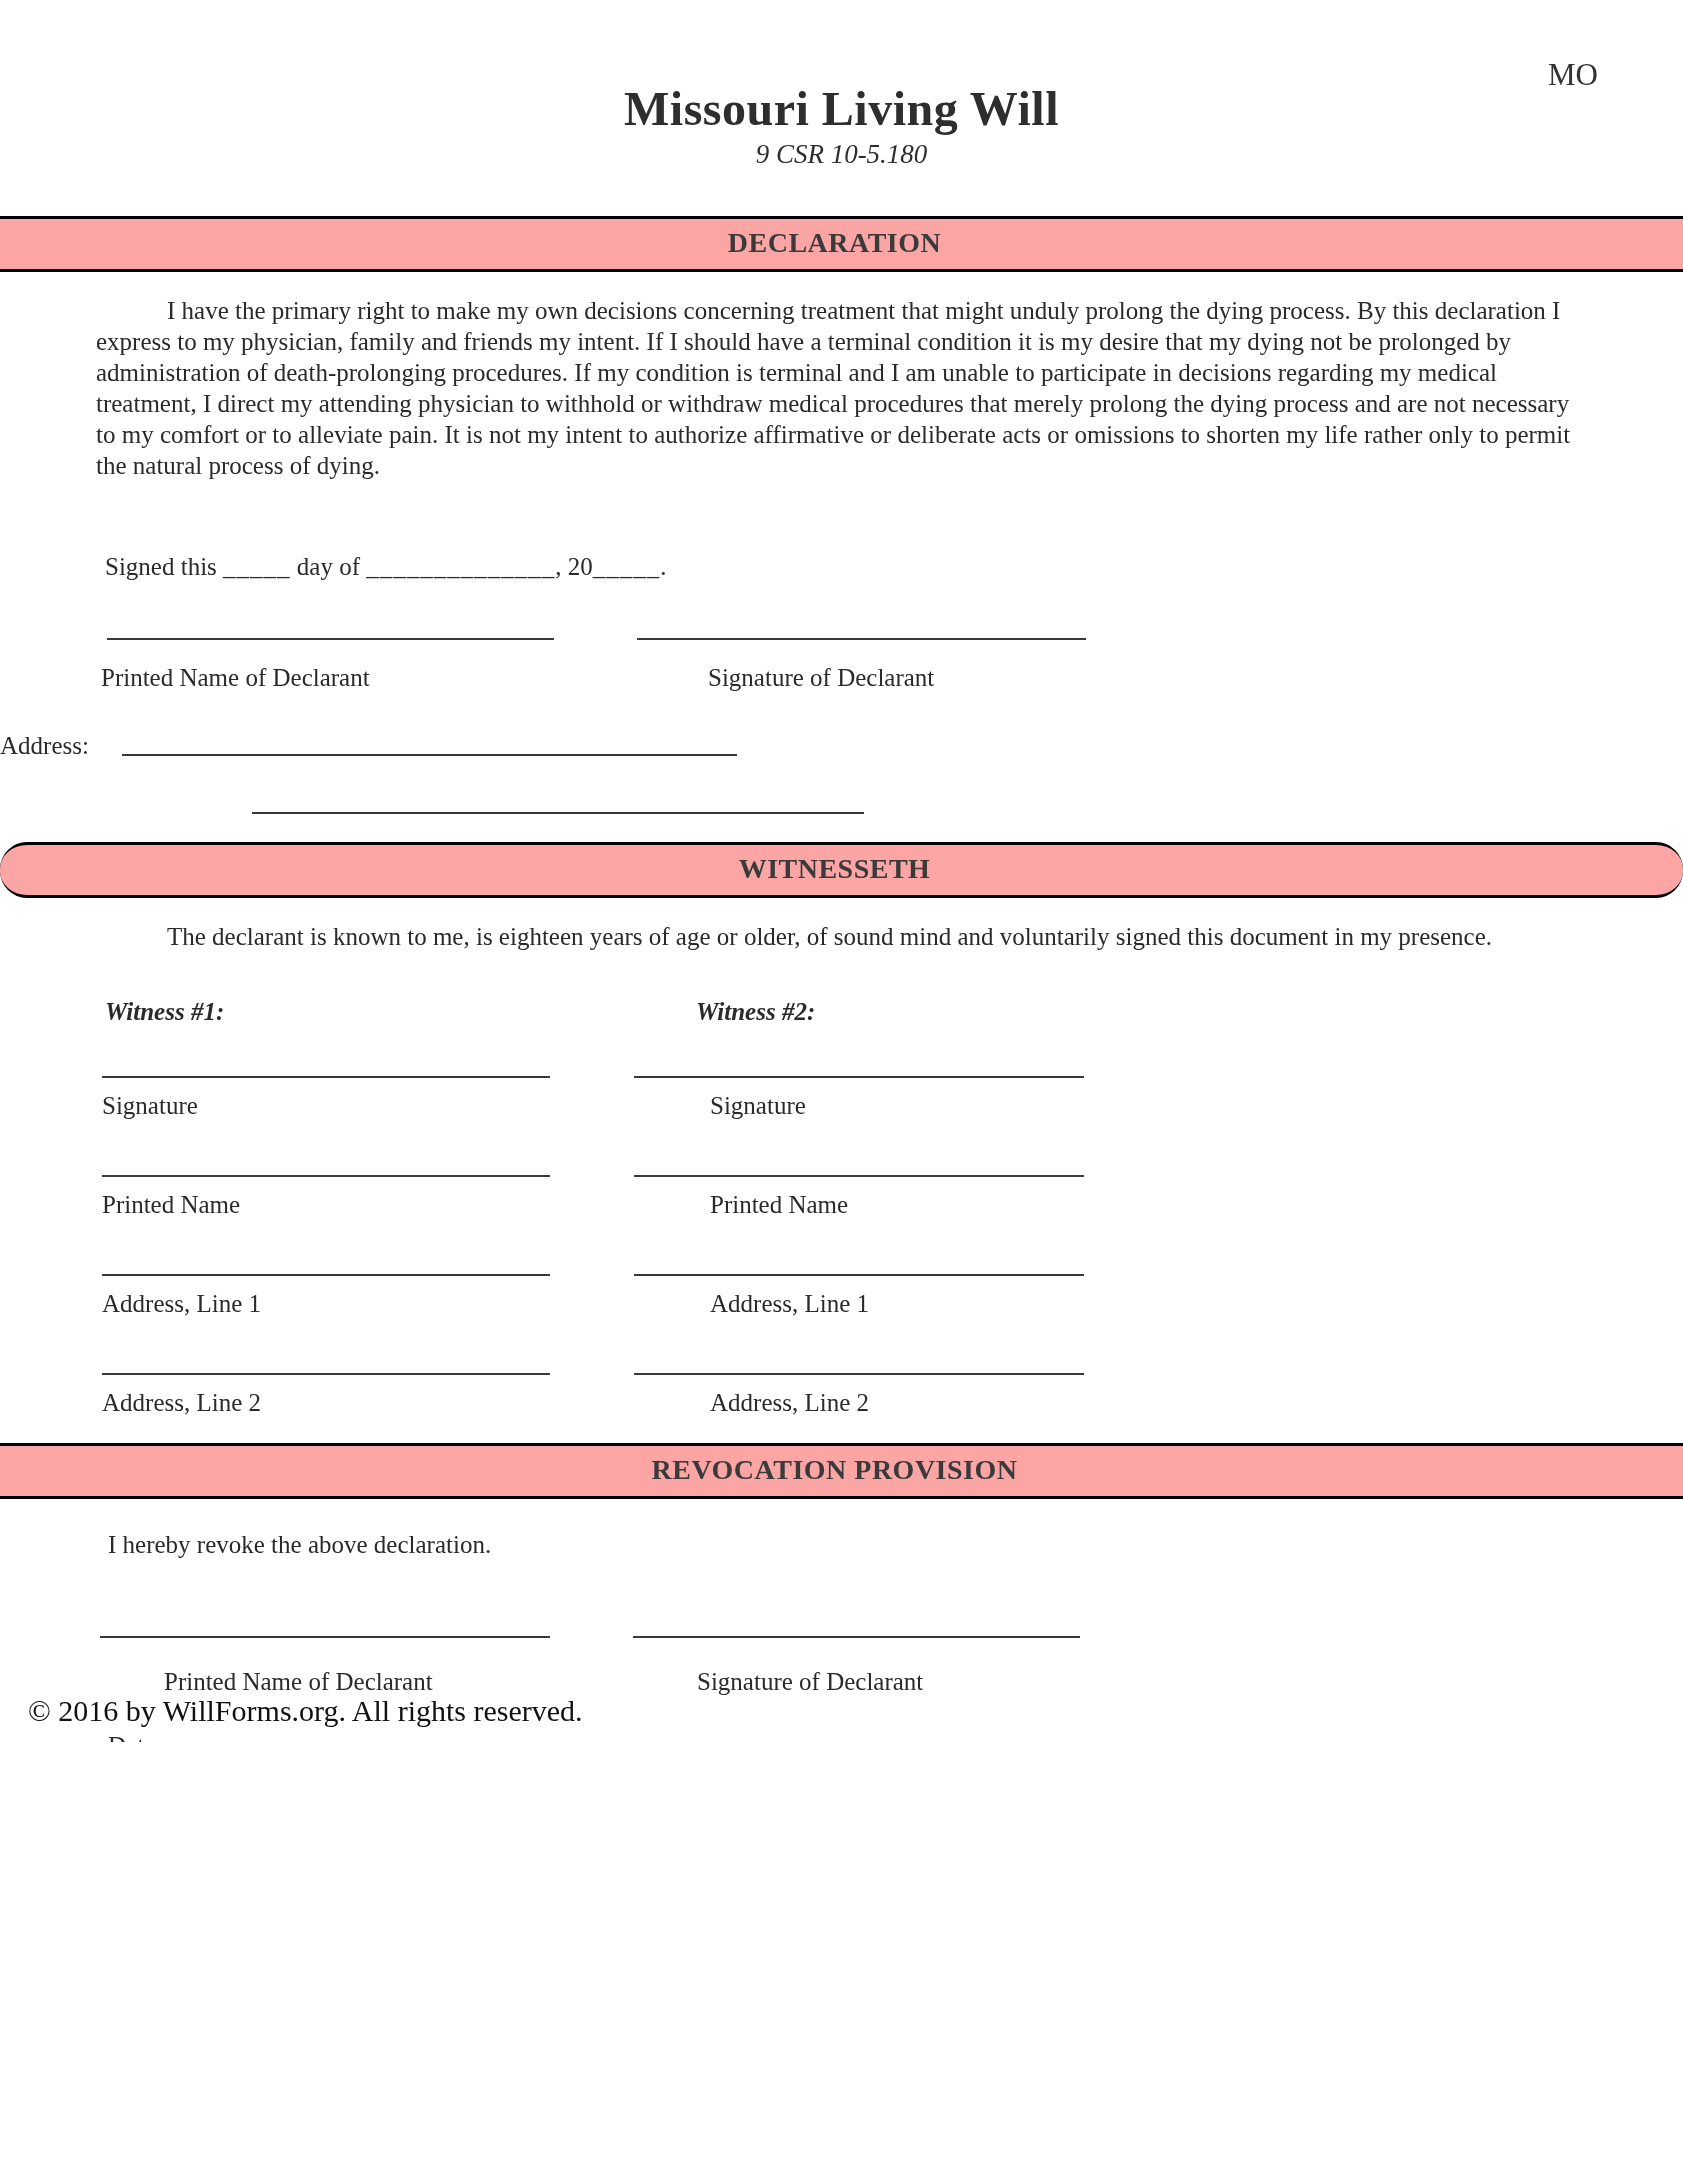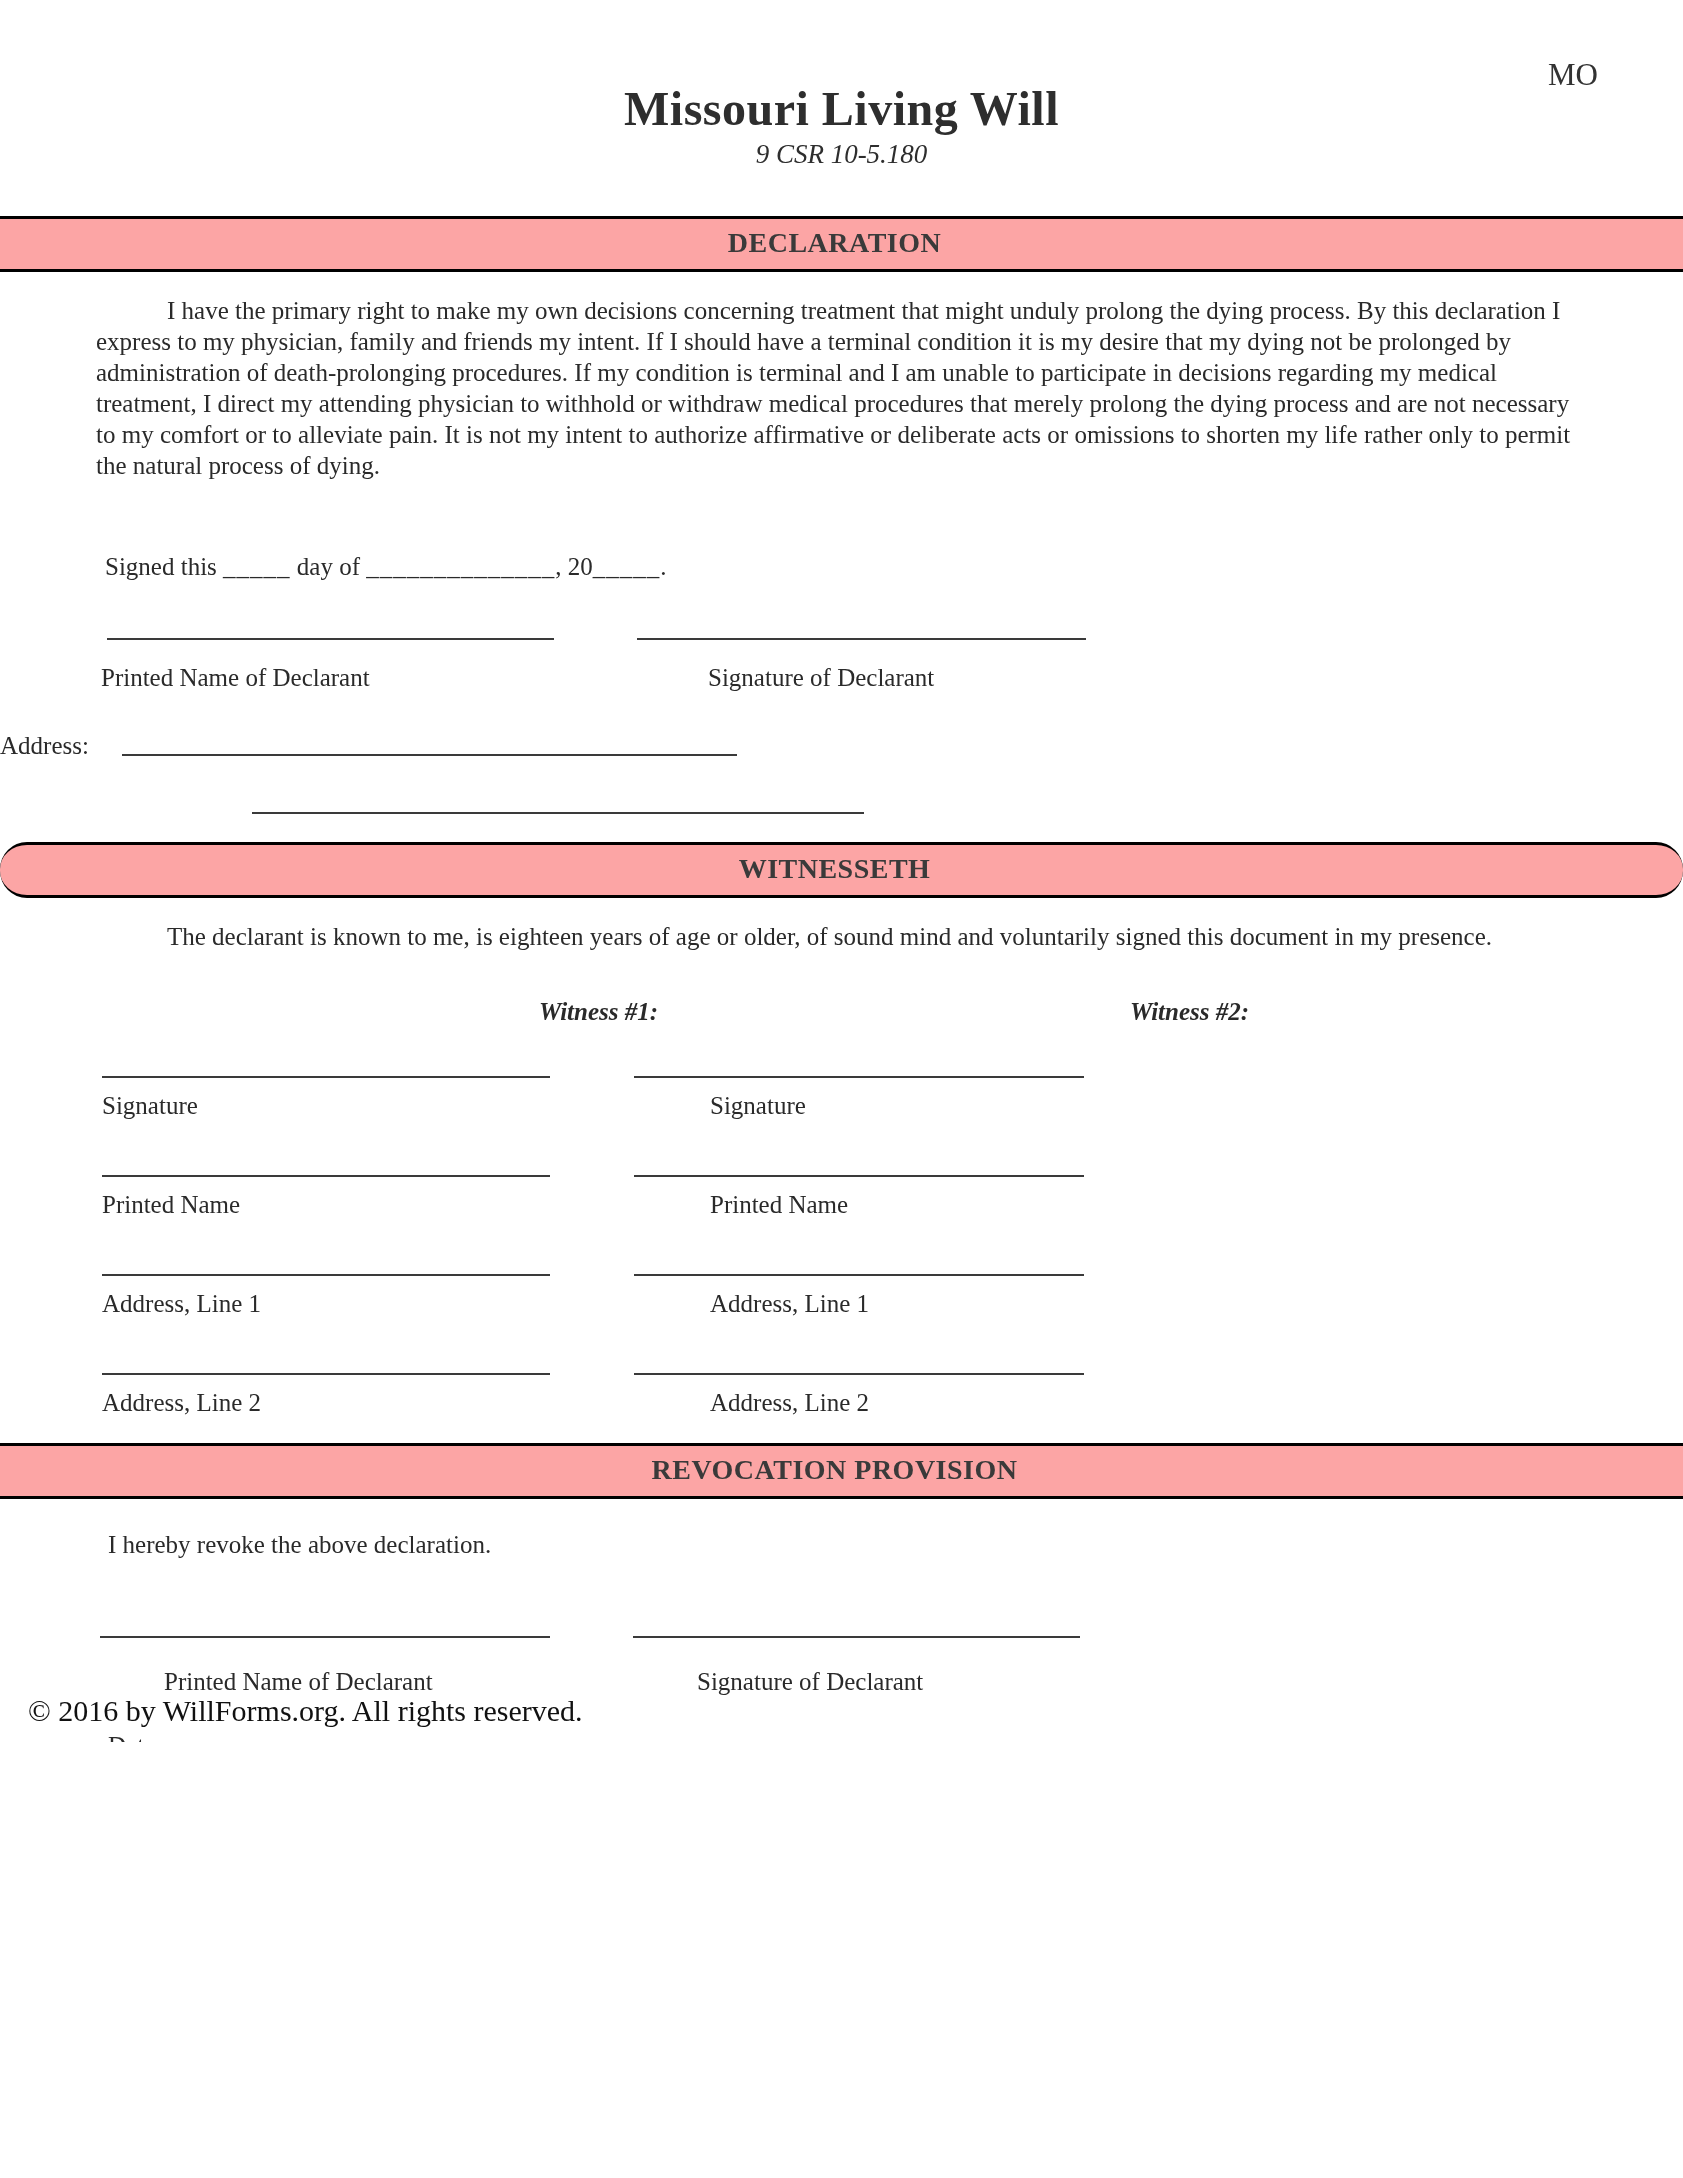--- a/index.html
+++ b/index.html
@@ -80,21 +80,20 @@
   }
   .address-row .addr-line { width: 615px; margin-left: 33px; margin-bottom: 4px; }
   .address-line2 { margin-top: 50px; margin-left: 252px; width: 612px; }
   .witness-heads {
     display: flex;
     margin-top: 46px;
     padding-left: 105px;
     font-size: 25px;
     font-weight: bold;
     font-style: italic;
-    justify-content: center;
   }
   .witness-heads .col1 { width: 591px; }
   .field-row { display: flex; padding-left: 102px; font-size: 25px; }
   .field-row.first { margin-top: 48px; }
   .field-row.next  { margin-top: 53px; }
   .field-row .fcol1 { width: 532px; }
   .field-row .fcol1 .line { width: 448px; }
   .field-row .fcol2 .line { width: 450px; }
   .field-row .flabel { margin-top: 14px; }
   .field-row .fcol2 .flabel { padding-left: 76px; }

